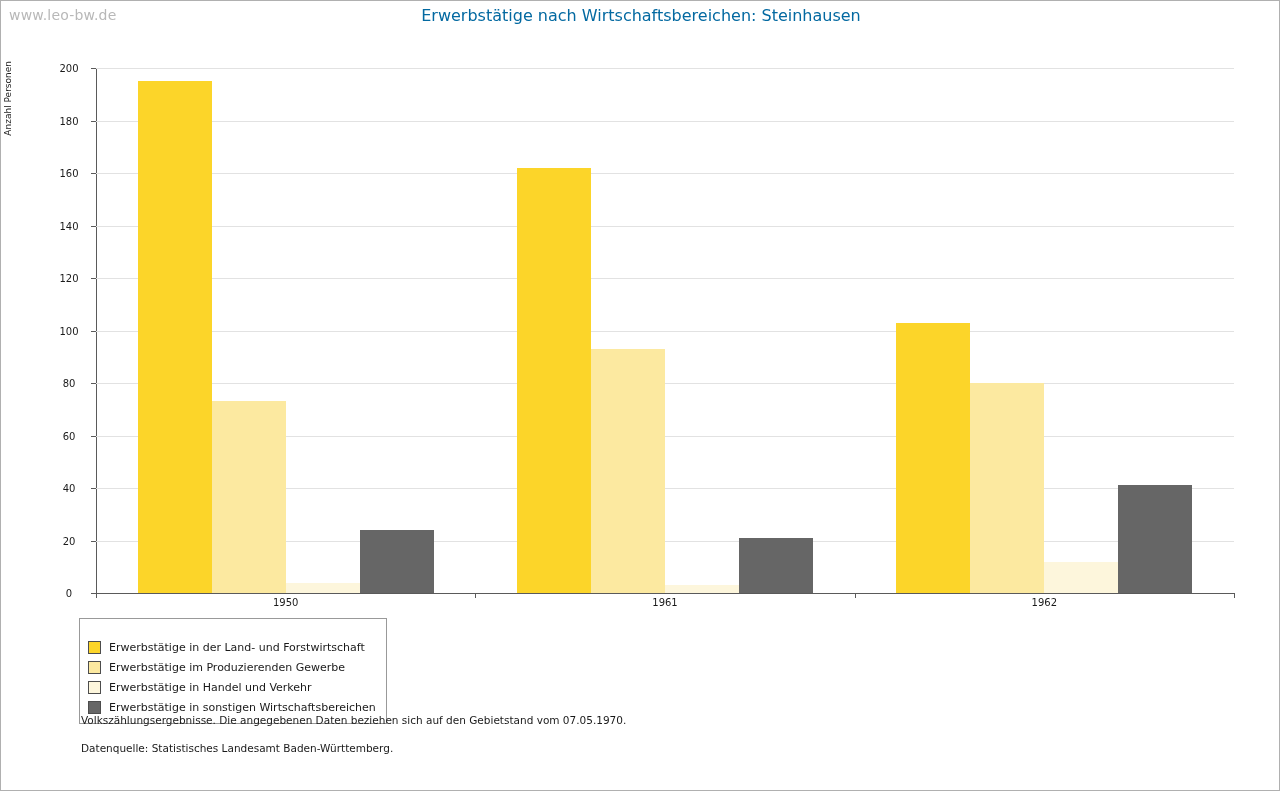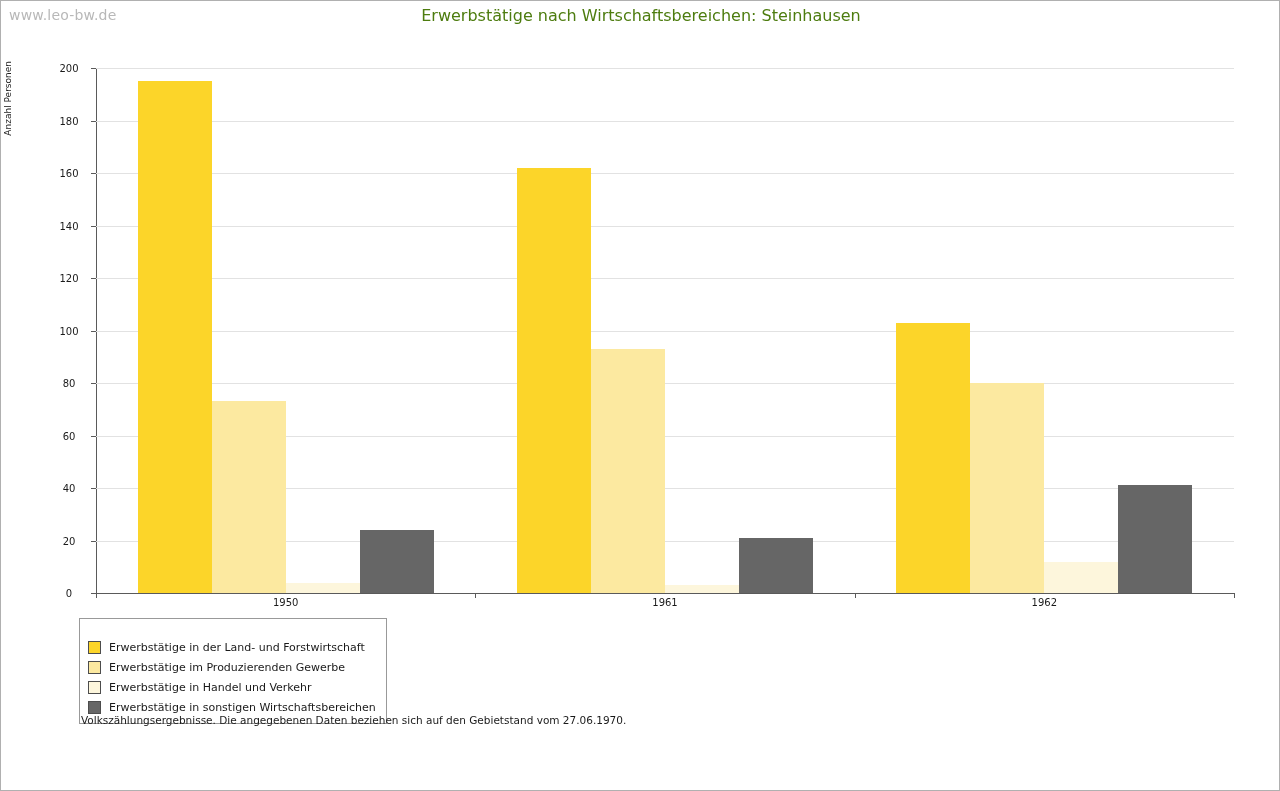--- a/index.html
+++ b/index.html
@@ -29,21 +29,21 @@
     color: #b8b8b8;
     letter-spacing: 0.2px;
   }
   #title {
     position: absolute;
     left: 0;
     top: 5px;
     width: 1280px;
     text-align: center;
     font-size: 16px;
-    color: #4d7c0f;
+    color: #0369a1;
   }
   #ylabel {
     position: absolute;
     left: 2px;
     top: 60px;
     width: 14px;
     font-size: 9px;
     color: #1a1a1a;
     writing-mode: vertical-rl;
     transform: rotate(180deg);
@@ -247,16 +247,17 @@
         <span class="legend-swatch" style="background: rgb(253, 246, 220);"></span>
         <span class="legend-label">Erwerbstätige in Handel und Verkehr</span>
       </div>
       <div class="legend-row">
         <span class="legend-swatch" style="background: rgb(102, 102, 102);"></span>
         <span class="legend-label">Erwerbstätige in sonstigen Wirtschaftsbereichen</span>
       </div>
     </div>
 
   <div id="footnotes">
-    <div class="footnote">Volkszählungsergebnisse. Die angegebenen Daten beziehen sich auf den Gebietstand vom 27.06.1970.</div>
+    <div class="footnote">Volkszählungsergebnisse. Die angegebenen Daten beziehen sich auf den Gebietstand vom 07.05.1970.</div>
+    <div class="footnote spaced">Datenquelle: Statistisches Landesamt Baden-Württemberg.</div>
   </div>
 
 </div>
 
 </body></html>

